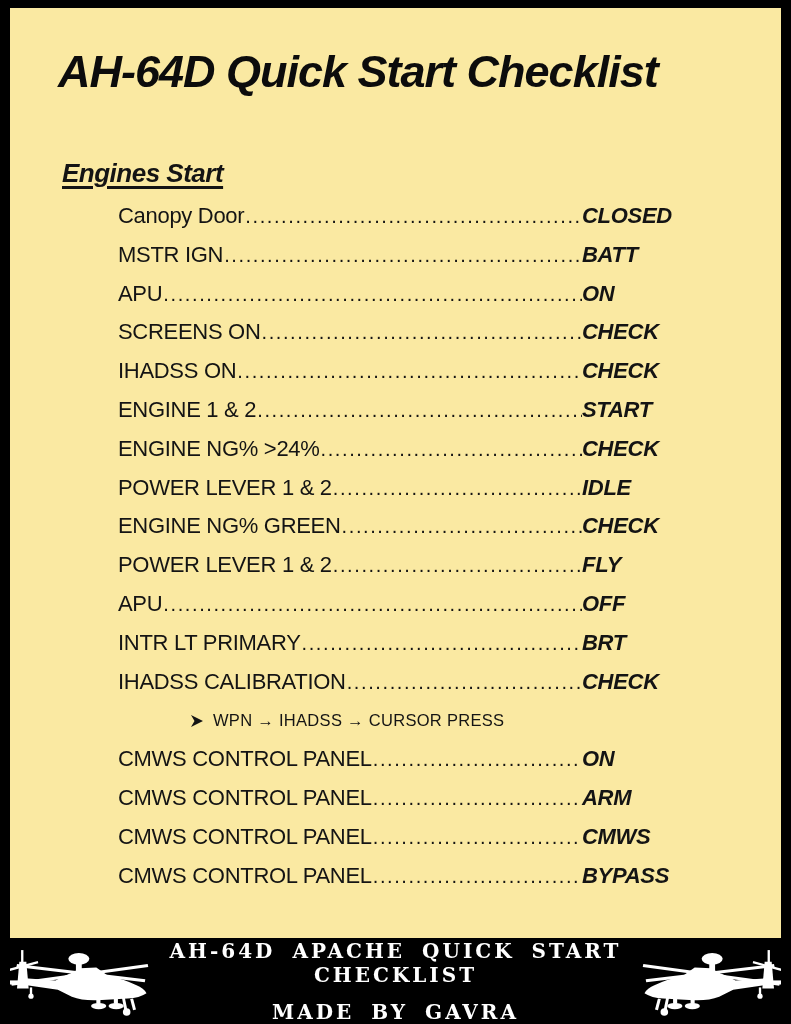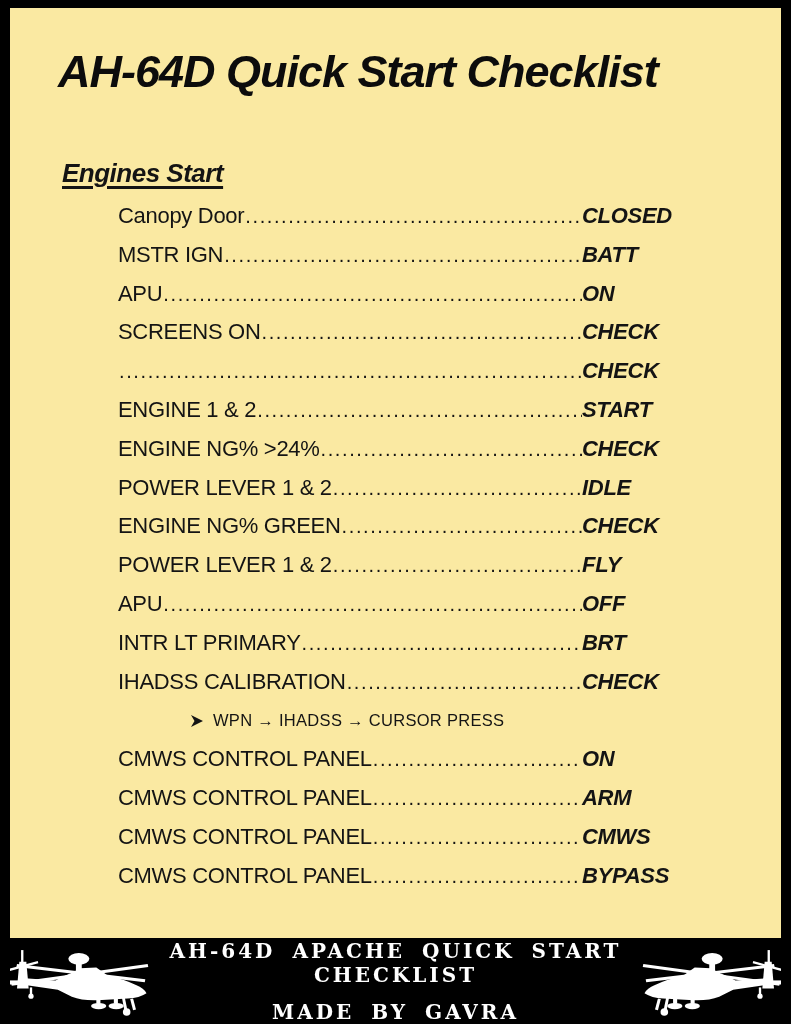--- a/index.html
+++ b/index.html
@@ -118,20 +118,21 @@
     <span class="value">ON</span>
   </div>
 
   <div class="row">
     <span class="label">SCREENS ON</span>
     <span class="dots">......................................................................................................................................................</span>
     <span class="value">CHECK</span>
   </div>
 
   <div class="row">
+    <span class="label">IHADSS ON</span>
     <span class="dots">......................................................................................................................................................</span>
     <span class="value">CHECK</span>
   </div>
 
   <div class="row">
     <span class="label">ENGINE 1 &amp; 2</span>
     <span class="dots">......................................................................................................................................................</span>
     <span class="value">START</span>
   </div>
 

